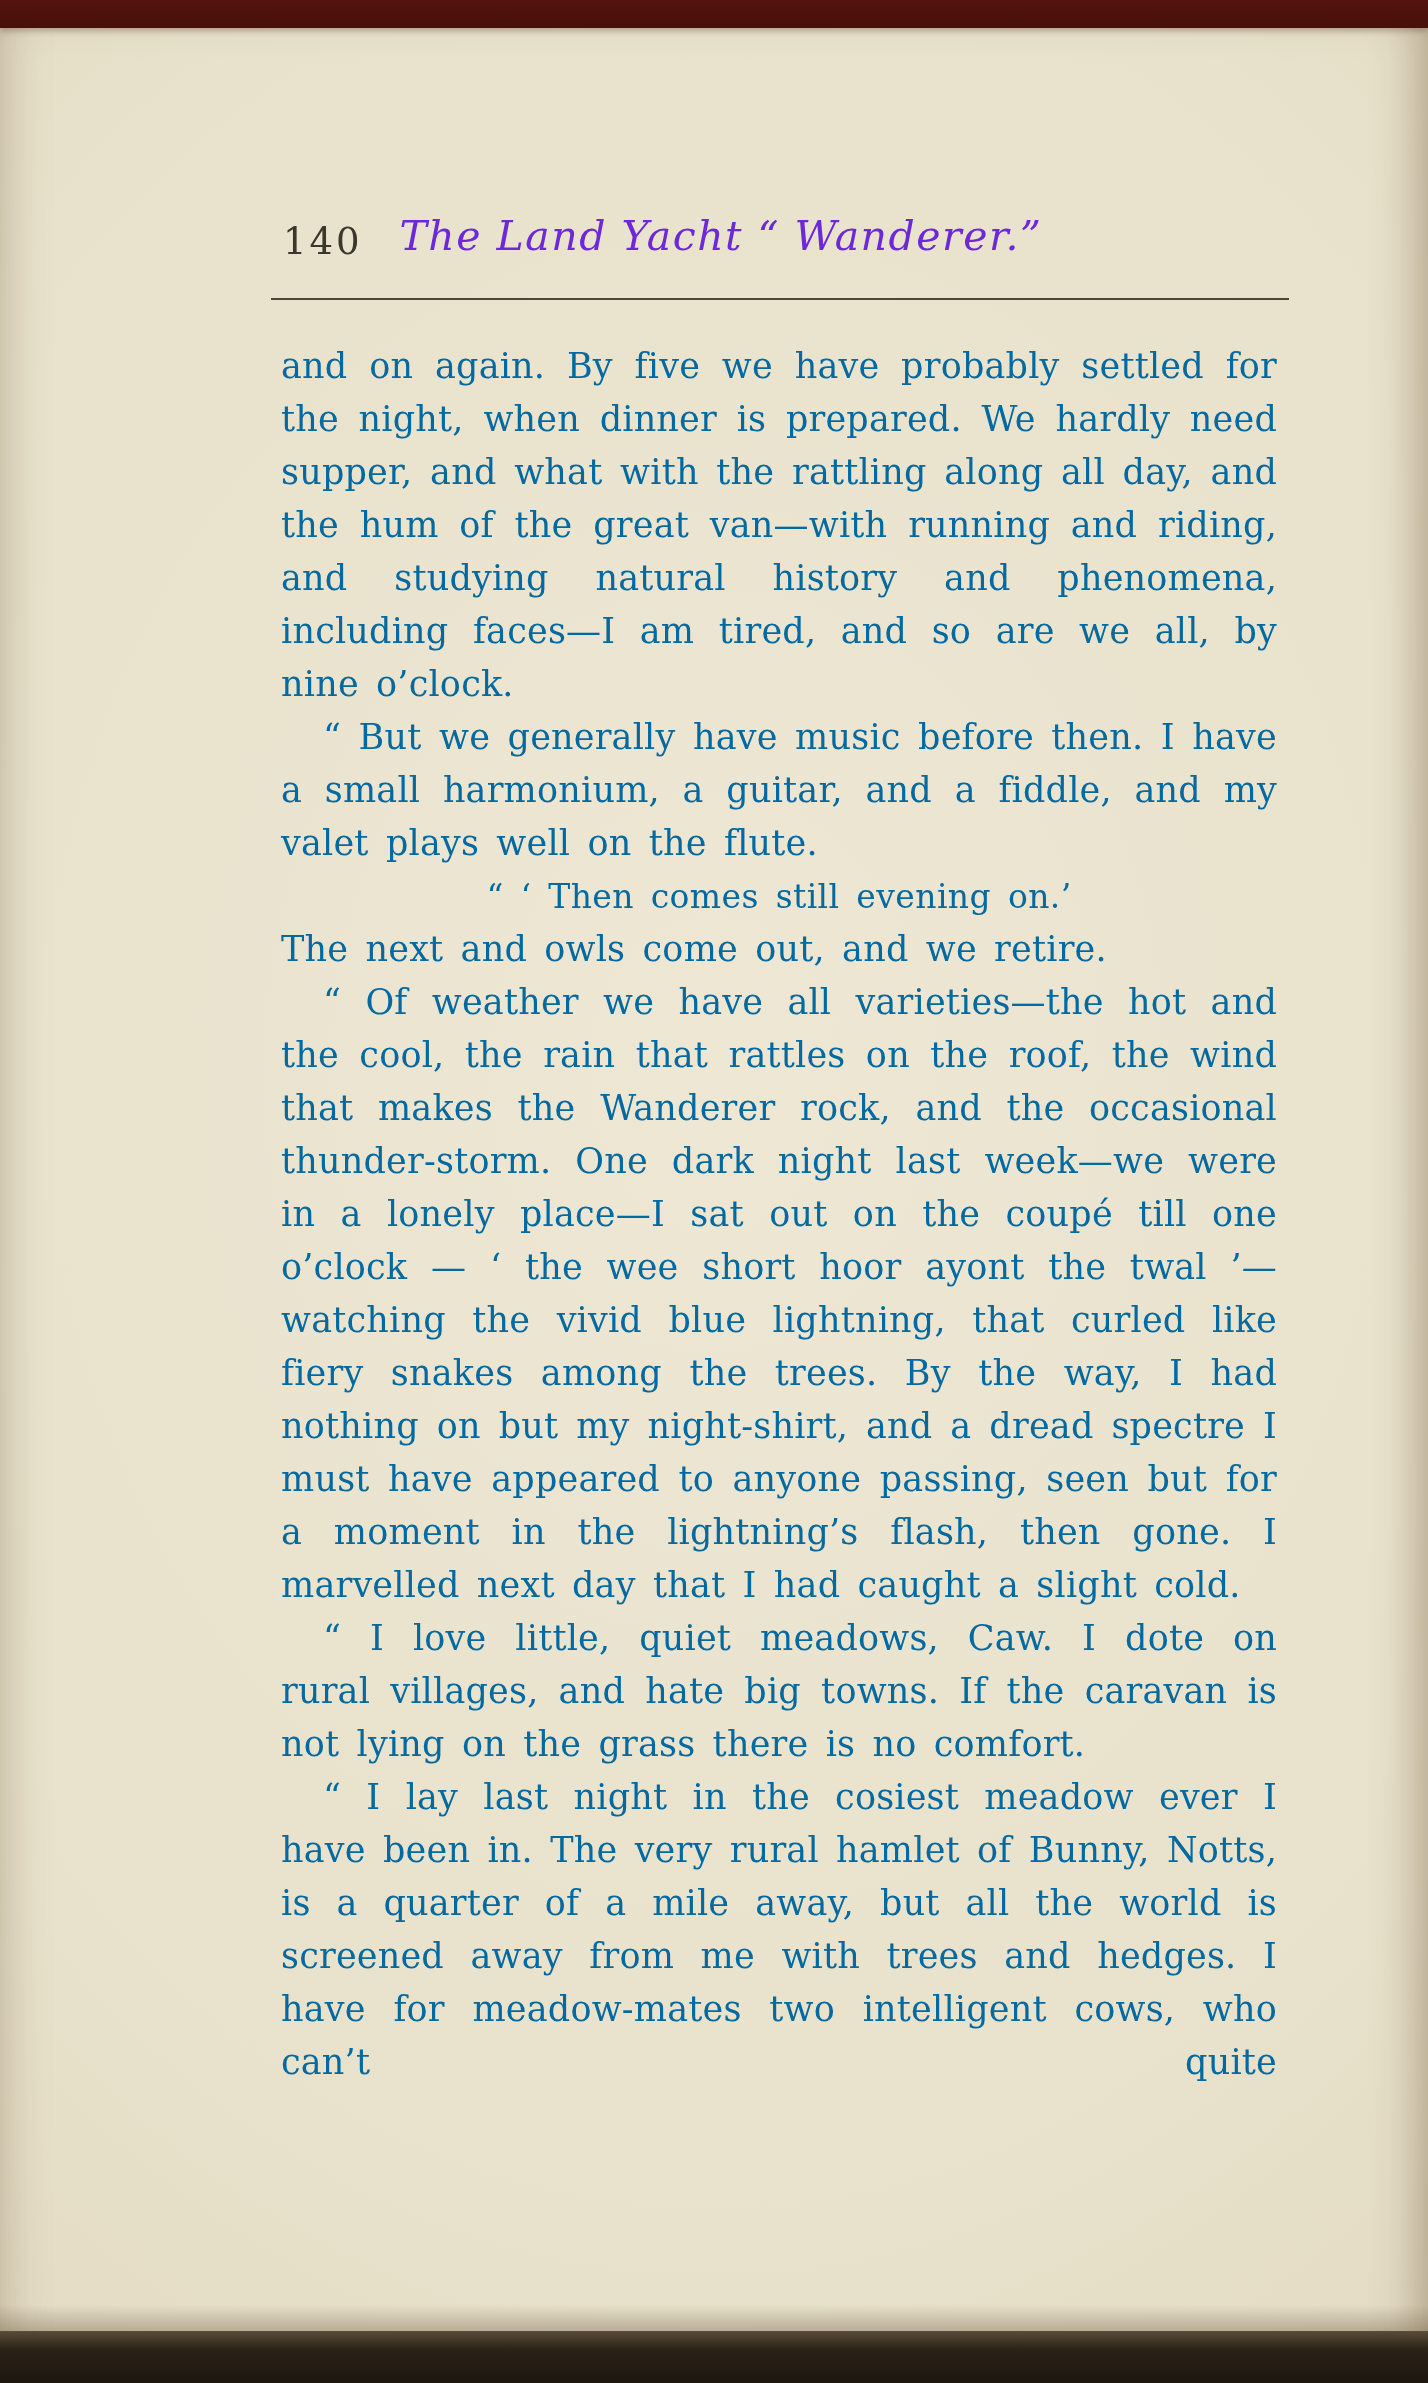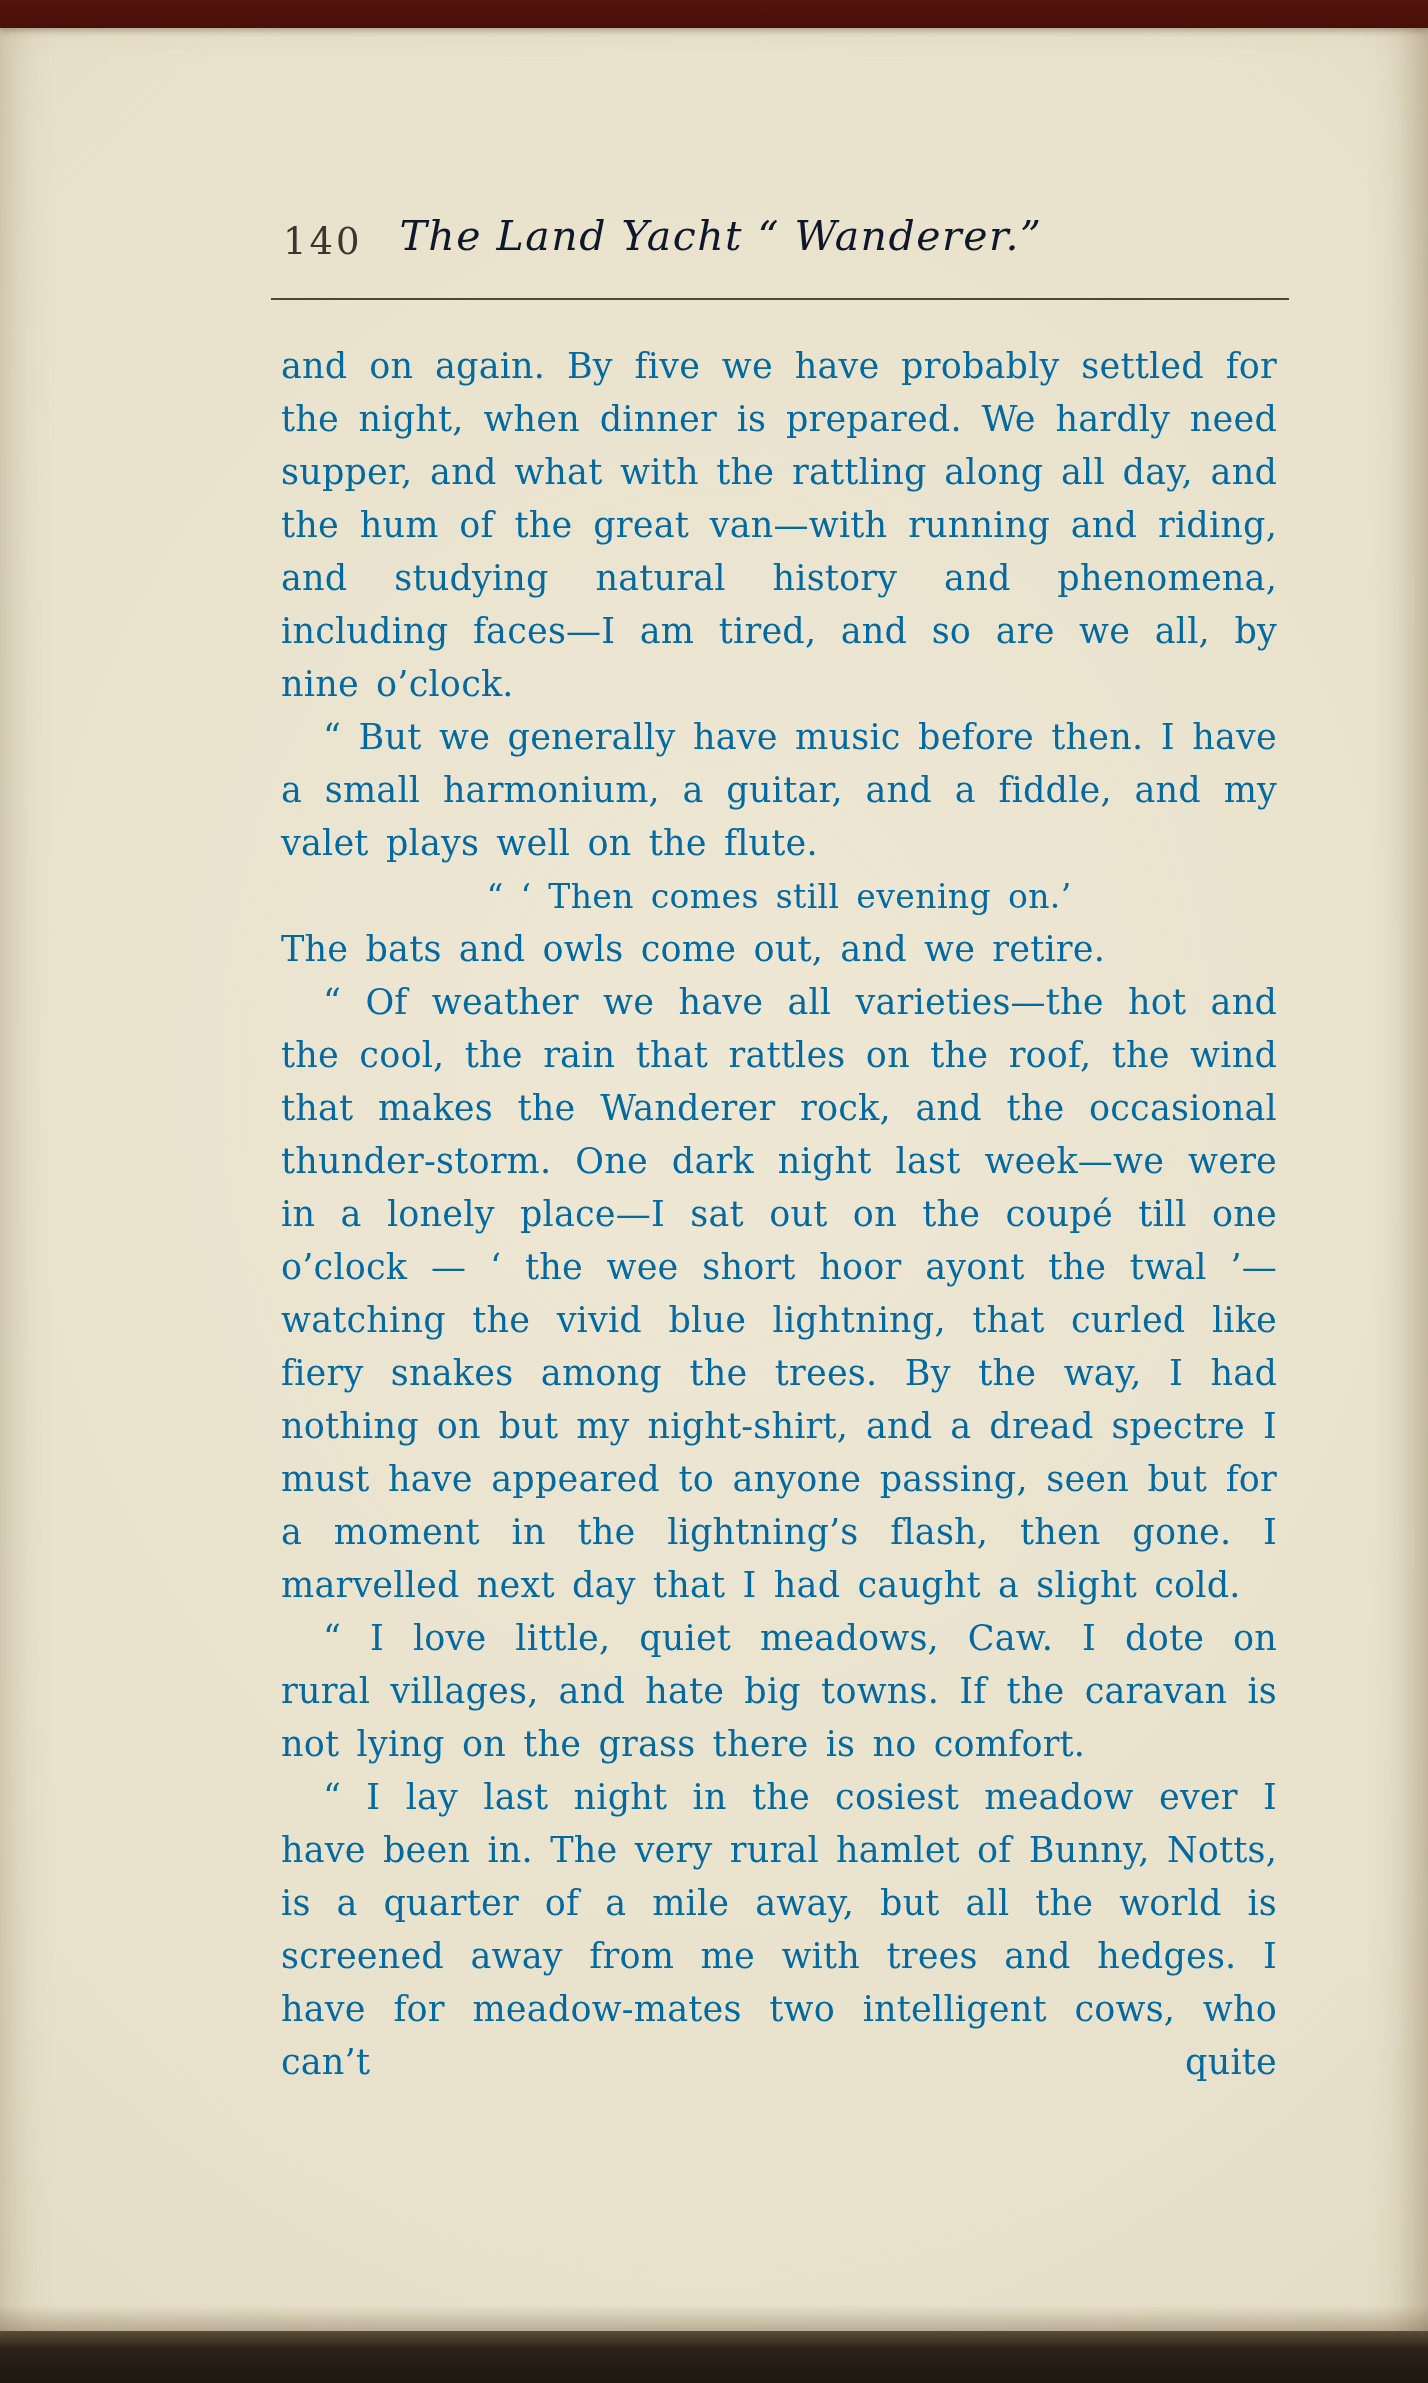--- a/index.html
+++ b/index.html
@@ -59,21 +59,21 @@
     font-size: 37px;
     letter-spacing: 3px;
     color: #3b362e;
   }
   .header-title {
     width: 880px;
     text-align: center;
     font-style: italic;
     font-size: 41px;
     letter-spacing: 1.5px;
-    color: #0f172a;
+    color: #6d28d9;
     white-space: nowrap;
   }
   .header-rule {
     position: relative;
     left: -10px;
     width: 1018px;
     border: 0;
     border-top: 2px solid #4e4739;
     margin: 18px 0 0 0;
   }
@@ -108,20 +108,20 @@
 <div class="content">
   <div class="running-header">
     <span class="page-number">140</span>
     <div class="header-title">The Land Yacht “ Wanderer.”</div>
   </div>
   <hr class="header-rule">
   <div class="body-text">
       <p class="para flush"><span>and on again.  By five we have probably settled for the night, when dinner is prepared.  We hardly need supper, and what with the rattling along all day, and the hum of the great van—with running and riding, and studying natural history and phenomena, including faces—I am tired, and so are we all, by nine o’clock.</span></p>
       <p class="para indent"><span>“ But we generally have music before then.  I have a small harmonium, a guitar, and a fiddle, and my valet plays well on the flute.</span></p>
       <p class="para note"><span>“ ‘ Then comes still evening on.’</span></p>
-      <p class="para flush"><span>The bats and owls come out, and we retire.</span></p>
+      <p class="para flush"><span>The next and owls come out, and we retire.</span></p>
       <p class="para indent"><span>“ Of weather we have all varieties—the hot and the cool, the rain that rattles on the roof, the wind that makes the Wanderer rock, and the occasional thunder-storm.  One dark night last week—we were in a lonely place—I sat out on the </span><span class="it">coupé</span><span> till one o’clock — ‘ the wee short hoor ayont the twal ’—watching the vivid blue lightning, that curled like fiery snakes among the trees.  By the way, I had nothing on but my night-shirt, and a dread spectre I must have appeared to anyone passing, seen but for a moment in the lightning’s flash, then gone.  I marvelled next day that I had caught a slight cold.</span></p>
       <p class="para indent"><span>“ I love little, quiet meadows, Caw.  I dote on rural villages, and hate big towns.  If the caravan is not lying on the grass there is no comfort.</span></p>
       <p class="para indent last-justify"><span>“ I lay last night in the cosiest meadow ever I have been in.  The very rural hamlet of Bunny, Notts, is a quarter of a mile away, but all the world is screened away from me with trees and hedges.  I have for meadow-mates two intelligent cows, who can’t quite</span></p>
     </div>
 </div>
 
 <div class="scan-edge-bottom"></div>
 
 </body></html>

